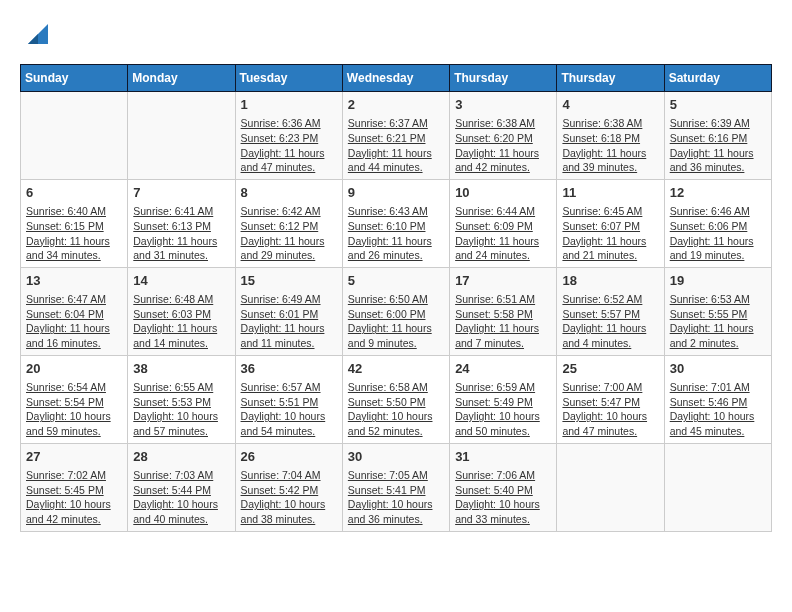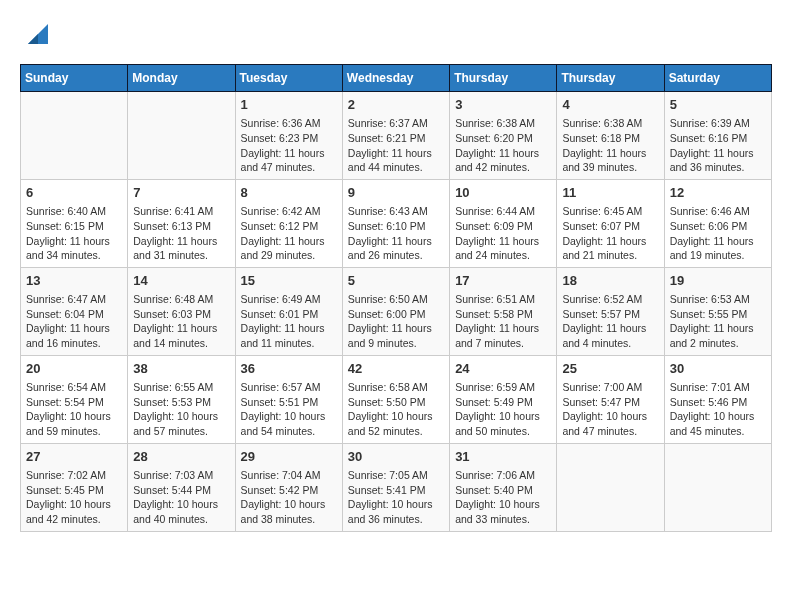--- a/index.html
+++ b/index.html
@@ -83,20 +83,21 @@
     }
     .day-number {
       font-size: 13px;
       font-weight: bold;
       display: block;
       margin-bottom: 2px;
     }
     .day-info {
       font-size: 10.5px;
       color: #333;
+      text-decoration: underline;
     }
     td.empty {
       background-color: #f5f5f5;
     }
   </style>
 </head>
 <body>
 
 <div class="header">
   <div class="logo">
@@ -245,21 +246,21 @@
       <tr>
         <td>
           <span class="day-number">27</span>
           <div class="day-info">Sunrise: 7:02 AM<br>Sunset: 5:45 PM<br>Daylight: 10 hours and 42 minutes.</div>
         </td>
         <td>
           <span class="day-number">28</span>
           <div class="day-info">Sunrise: 7:03 AM<br>Sunset: 5:44 PM<br>Daylight: 10 hours and 40 minutes.</div>
         </td>
         <td>
-          <span class="day-number">29</span>
+          <span class="day-number">26</span>
           <div class="day-info">Sunrise: 7:04 AM<br>Sunset: 5:42 PM<br>Daylight: 10 hours and 38 minutes.</div>
         </td>
         <td>
           <span class="day-number">30</span>
           <div class="day-info">Sunrise: 7:05 AM<br>Sunset: 5:41 PM<br>Daylight: 10 hours and 36 minutes.</div>
         </td>
         <td>
           <span class="day-number">31</span>
           <div class="day-info">Sunrise: 7:06 AM<br>Sunset: 5:40 PM<br>Daylight: 10 hours and 33 minutes.</div>
         </td>

